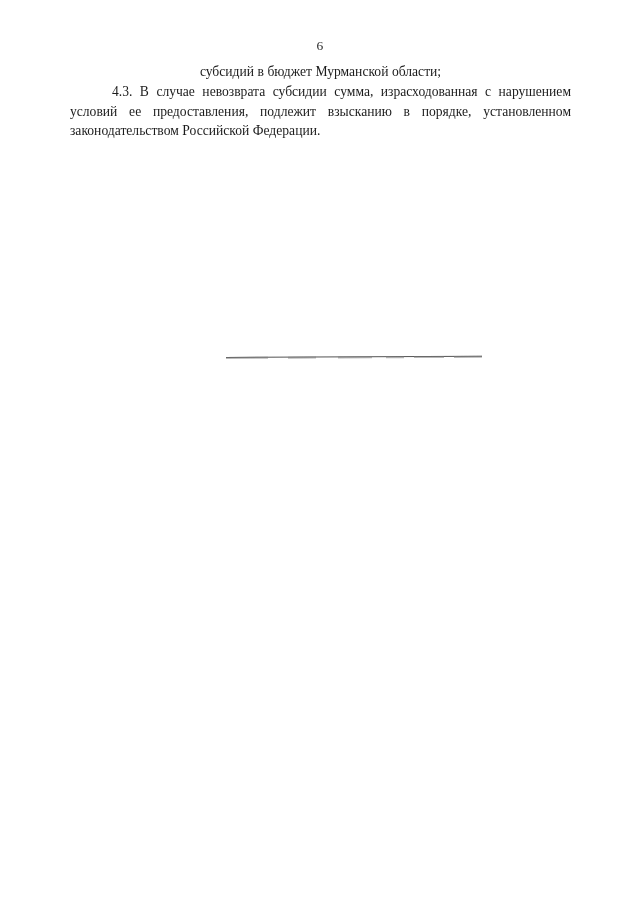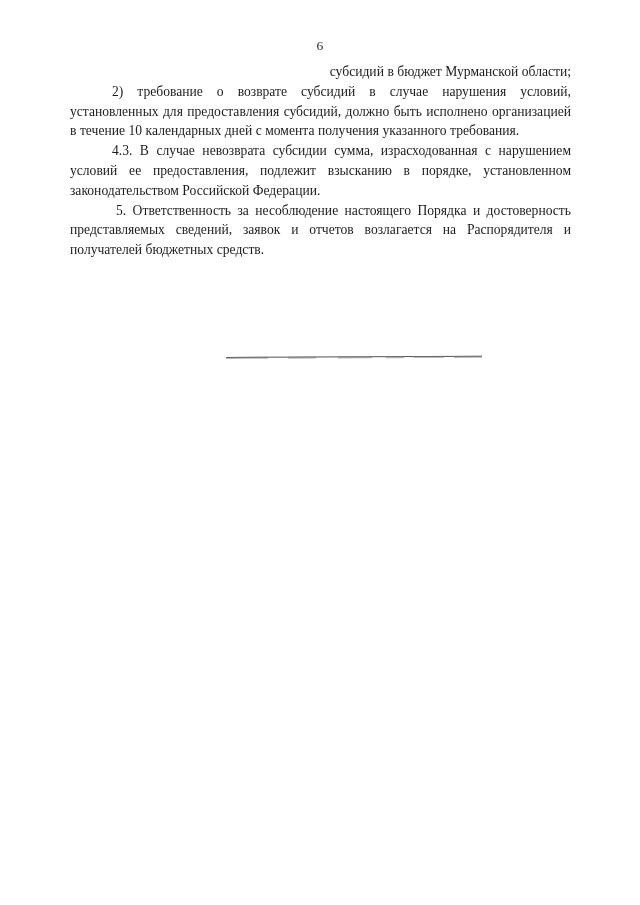--- a/index.html
+++ b/index.html
@@ -53,21 +53,21 @@
     text-align: justify;
     text-justify: inter-word;
     color: #1c1c1c;
     hyphens: none;
     word-spacing: 0.1px;
   }
 
   
   .para.continuation {
     text-indent: 0;
-    text-align: right;
+    text-align: center;
   }
 
   
   .para.indent {
     text-indent: 42px;
   }
 
   
   .para.indent-wide {
     text-indent: 46px;
@@ -113,26 +113,24 @@
 <body>
 
 <div class="page">
 
   <div class="page-number">6</div>
 
   <div class="body-text">
 
     <p class="para continuation">субсидий в бюджет Мурманской области;</p>
 
-    <p class="para indent">2) требование о возврате субсидий в случае нарушения условий, установленных для предоставления субсидий, должно быть исполнено организацией в течение 10 календарных дней с момента получения указанного требования.</p>
 
 
     <p class="para indent">4.3. В случае невозврата субсидии сумма, израсходованная с нарушением условий ее предоставления, подлежит взысканию в порядке, установленном законодательством Российской Федерации.</p>
 
-    <p class="para indent-wide">5. Ответственность за несоблюдение настоящего Порядка и достоверность представляемых сведений, заявок и отчетов возлагается на Распорядителя и получателей бюджетных средств.</p>
 
   </div>
 
   <div class="rule-wrap">
     <div class="rule">
       <div class="rule-seg" style="left:0px;   width:42px; top:0px;"></div>
       <div class="rule-seg" style="left:62px;  width:28px; top:0px;"></div>
       <div class="rule-seg" style="left:112px; width:34px; top:0px;"></div>
       <div class="rule-seg" style="left:160px; width:18px; top:0px;"></div>
       <div class="rule-seg" style="left:188px; width:30px; top:0px;"></div>

